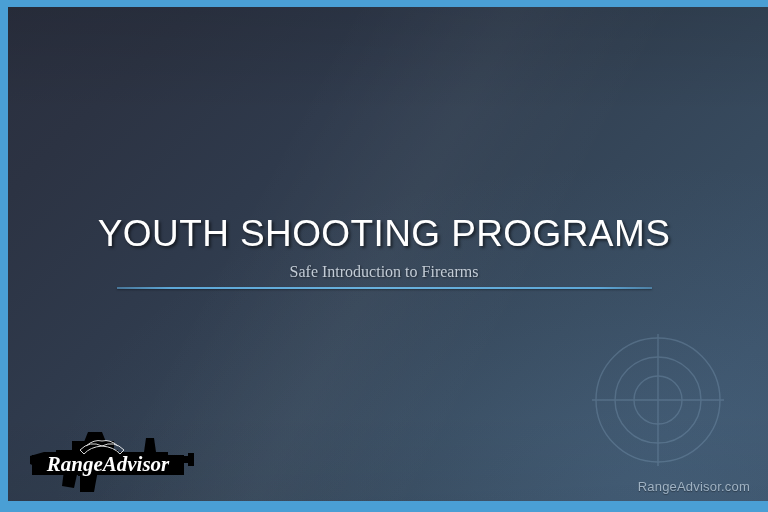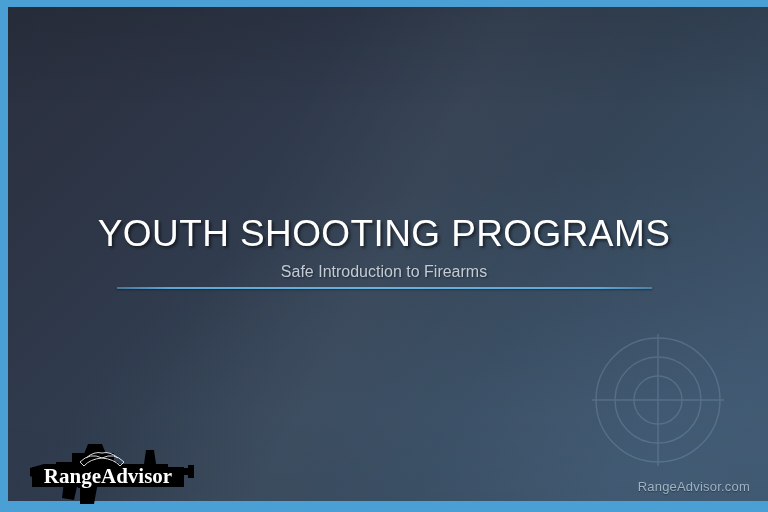--- a/index.html
+++ b/index.html
@@ -119,43 +119,45 @@
   }
   .slide-subtitle {
     margin: 0;
     padding: 6px 0 0 0;
     font-size: 16px;
     font-weight: 400;
     color: #c3ccd6;
     line-height: 20px;
     text-shadow: 1px 1px 2px rgba(0,0,0,0.45);
     white-space: nowrap;
+    font-family: Liberation Serif, serif;
   }
   .accent-rule {
     position: absolute;
     left: 117px;
     top: 287px;
     width: 535px;
     height: 2px;
     background: linear-gradient(to right,
                 rgba(93,167,215,0.55) 0%,
                 #5da7d7 10%,
                 #69b2de 50%,
                 #5da7d7 90%,
                 rgba(93,167,215,0.55) 100%);
     box-shadow: 0 1px 2px rgba(0,0,0,0.35);
   }
 
   
   .logo {
     position: absolute;
     left: 28px;
-    top: 440px;
+    top: 428px;
     width: 168px;
     height: 66px;
+    font-style: italic;
   }
 
   
   .footer-url {
     position: absolute;
     right: 18px;
     bottom: 18px;
     font-size: 13px;
     color: #9fb2c3;
     letter-spacing: 0.2px;

